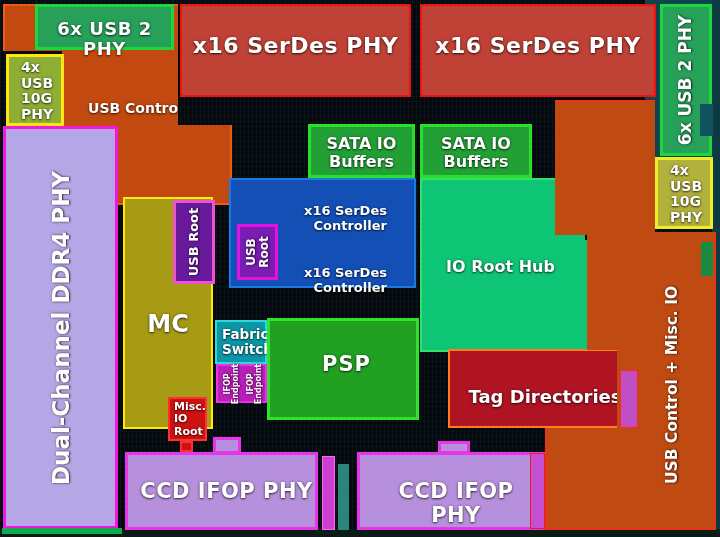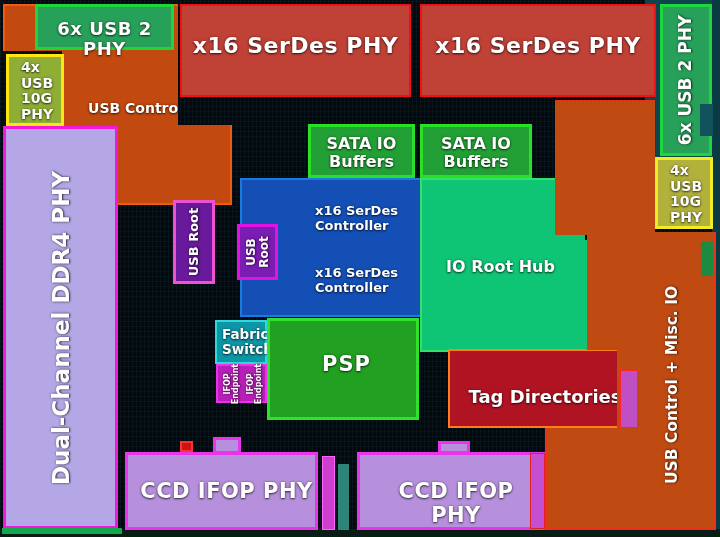--- a/index.html
+++ b/index.html
@@ -63,21 +63,21 @@
   .r-usbctl{left:3px;top:4px;width:229px;height:201px;background:#c2490f;
     clip-path:polygon(0 0,175px 0,175px 121px,229px 121px,229px 201px,112px 201px,112px 124px,59px 124px,59px 47px,0 47px);
     box-shadow:inset 0 0 0 2px rgba(255,92,22,0.8);}
   .r-usb2-left{left:35px;top:4px;width:139px;height:46px;background:#27a05a;border:3px solid #1fd53c;}
   .r-usb10g-left{left:6px;top:54px;width:58px;height:72px;background:#8fae35;border:3px solid #ffe611;}
   .r-serdes1{left:180px;top:4px;width:231px;height:93px;background:#c04136;border:2px solid #f01212;}
   .r-serdes2{left:420px;top:4px;width:236px;height:93px;background:#c04136;border:2px solid #f01212;}
   .r-ddr4{left:3px;top:126px;width:115px;height:403px;background:#b5a7e5;border:3px solid #f217dd;}
   .r-mc{left:123px;top:197px;width:90px;height:232px;background:#a79a15;border:2px solid #ffe90a;}
   .r-usbroot1{left:173px;top:200px;width:42px;height:84px;background:#69199b;border:3px solid #ef52d0;}
-  .r-blue{left:240px;top:178px;width:187px;height:139px;background:#134fb5;border:2px solid #1a7ae0;}
+  .r-blue{left:229px;top:178px;width:187px;height:110px;background:#134fb5;border:2px solid #1a7ae0;text-align:right;}
   .r-usbroot2{left:237px;top:224px;width:41px;height:56px;background:#7a1db3;border:3px solid #e312e3;}
   .r-sata1{left:308px;top:124px;width:107px;height:54px;background:#22a035;border:3px solid #29e029;}
   .r-sata2{left:420px;top:124px;width:112px;height:54px;background:#22a035;border:3px solid #29e029;}
   .r-iorh{left:420px;top:178px;width:196px;height:174px;background:#0ec576;
     clip-path:polygon(0 0,165px 0,165px 62px,196px 62px,196px 174px,0 174px);
     box-shadow:inset 0 0 0 2px #35e06a;}
   .r-fabric{left:215px;top:320px;width:52px;height:44px;background:#0c96a6;border:2px solid #2fd8dc;padding-left:36px;}
   .r-psp{left:267px;top:318px;width:152px;height:102px;background:#22a022;border:3px solid #2ee22e;}
   .r-ifop{left:216px;top:364px;width:51px;height:39px;background:#b81fb8;border:2px solid #ee30ee;}
   .r-miscio{left:168px;top:397px;width:39px;height:44px;background:#cd1212;border:2px solid #ff3030;}
@@ -154,20 +154,23 @@
     <div class="lbl ctr l-serdes">x16 SerDes PHY</div>
   </div>
   <div class="rg r-serdes2 tex-red">
     <div class="lbl ctr l-serdes">x16 SerDes PHY</div>
   </div>
 
   <div class="rg r-ddr4 tex-violet">
     <div class="vlbl v-ddr4">Dual-Channel DDR4 PHY</div>
   </div>
 
+  <div class="rg r-mc tex-olive">
+    <div class="lbl ctr l-mc">MC</div>
+  </div>
 
   <div class="rg r-usbroot1">
     <div class="vlbl v-usbroot1">USB Root</div>
   </div>
 
   <div class="rg r-blue tex-blue">
     <div class="lbl l-ctrl1">x16 SerDes
 Controller</div>
     <div class="lbl l-ctrl2">x16 SerDes
 Controller</div>
@@ -201,20 +204,25 @@
   </div>
 
   <div class="rg r-ifop">
     <div class="vlbl v-ifop1">IFOP
 Endpoint</div>
     <div class="vlbl v-ifop2">IFOP
 Endpoint</div>
   </div>
 
   <div class="rg r-miscio-tab"></div>
+  <div class="rg r-miscio">
+    <div class="lbl l-miscio">Misc.
+IO
+Root</div>
+  </div>
 
   <div class="rg r-tagdir tex-crimson">
     <div class="lbl ctr l-tagdir">Tag Directories</div>
   </div>
 
   <div class="rg r-ccd-bump1"></div>
   <div class="rg r-ccd-bump2"></div>
   <div class="rg r-ccd1 tex-ccd">
     <div class="lbl ctr l-ccd">CCD IFOP PHY</div>
   </div>

